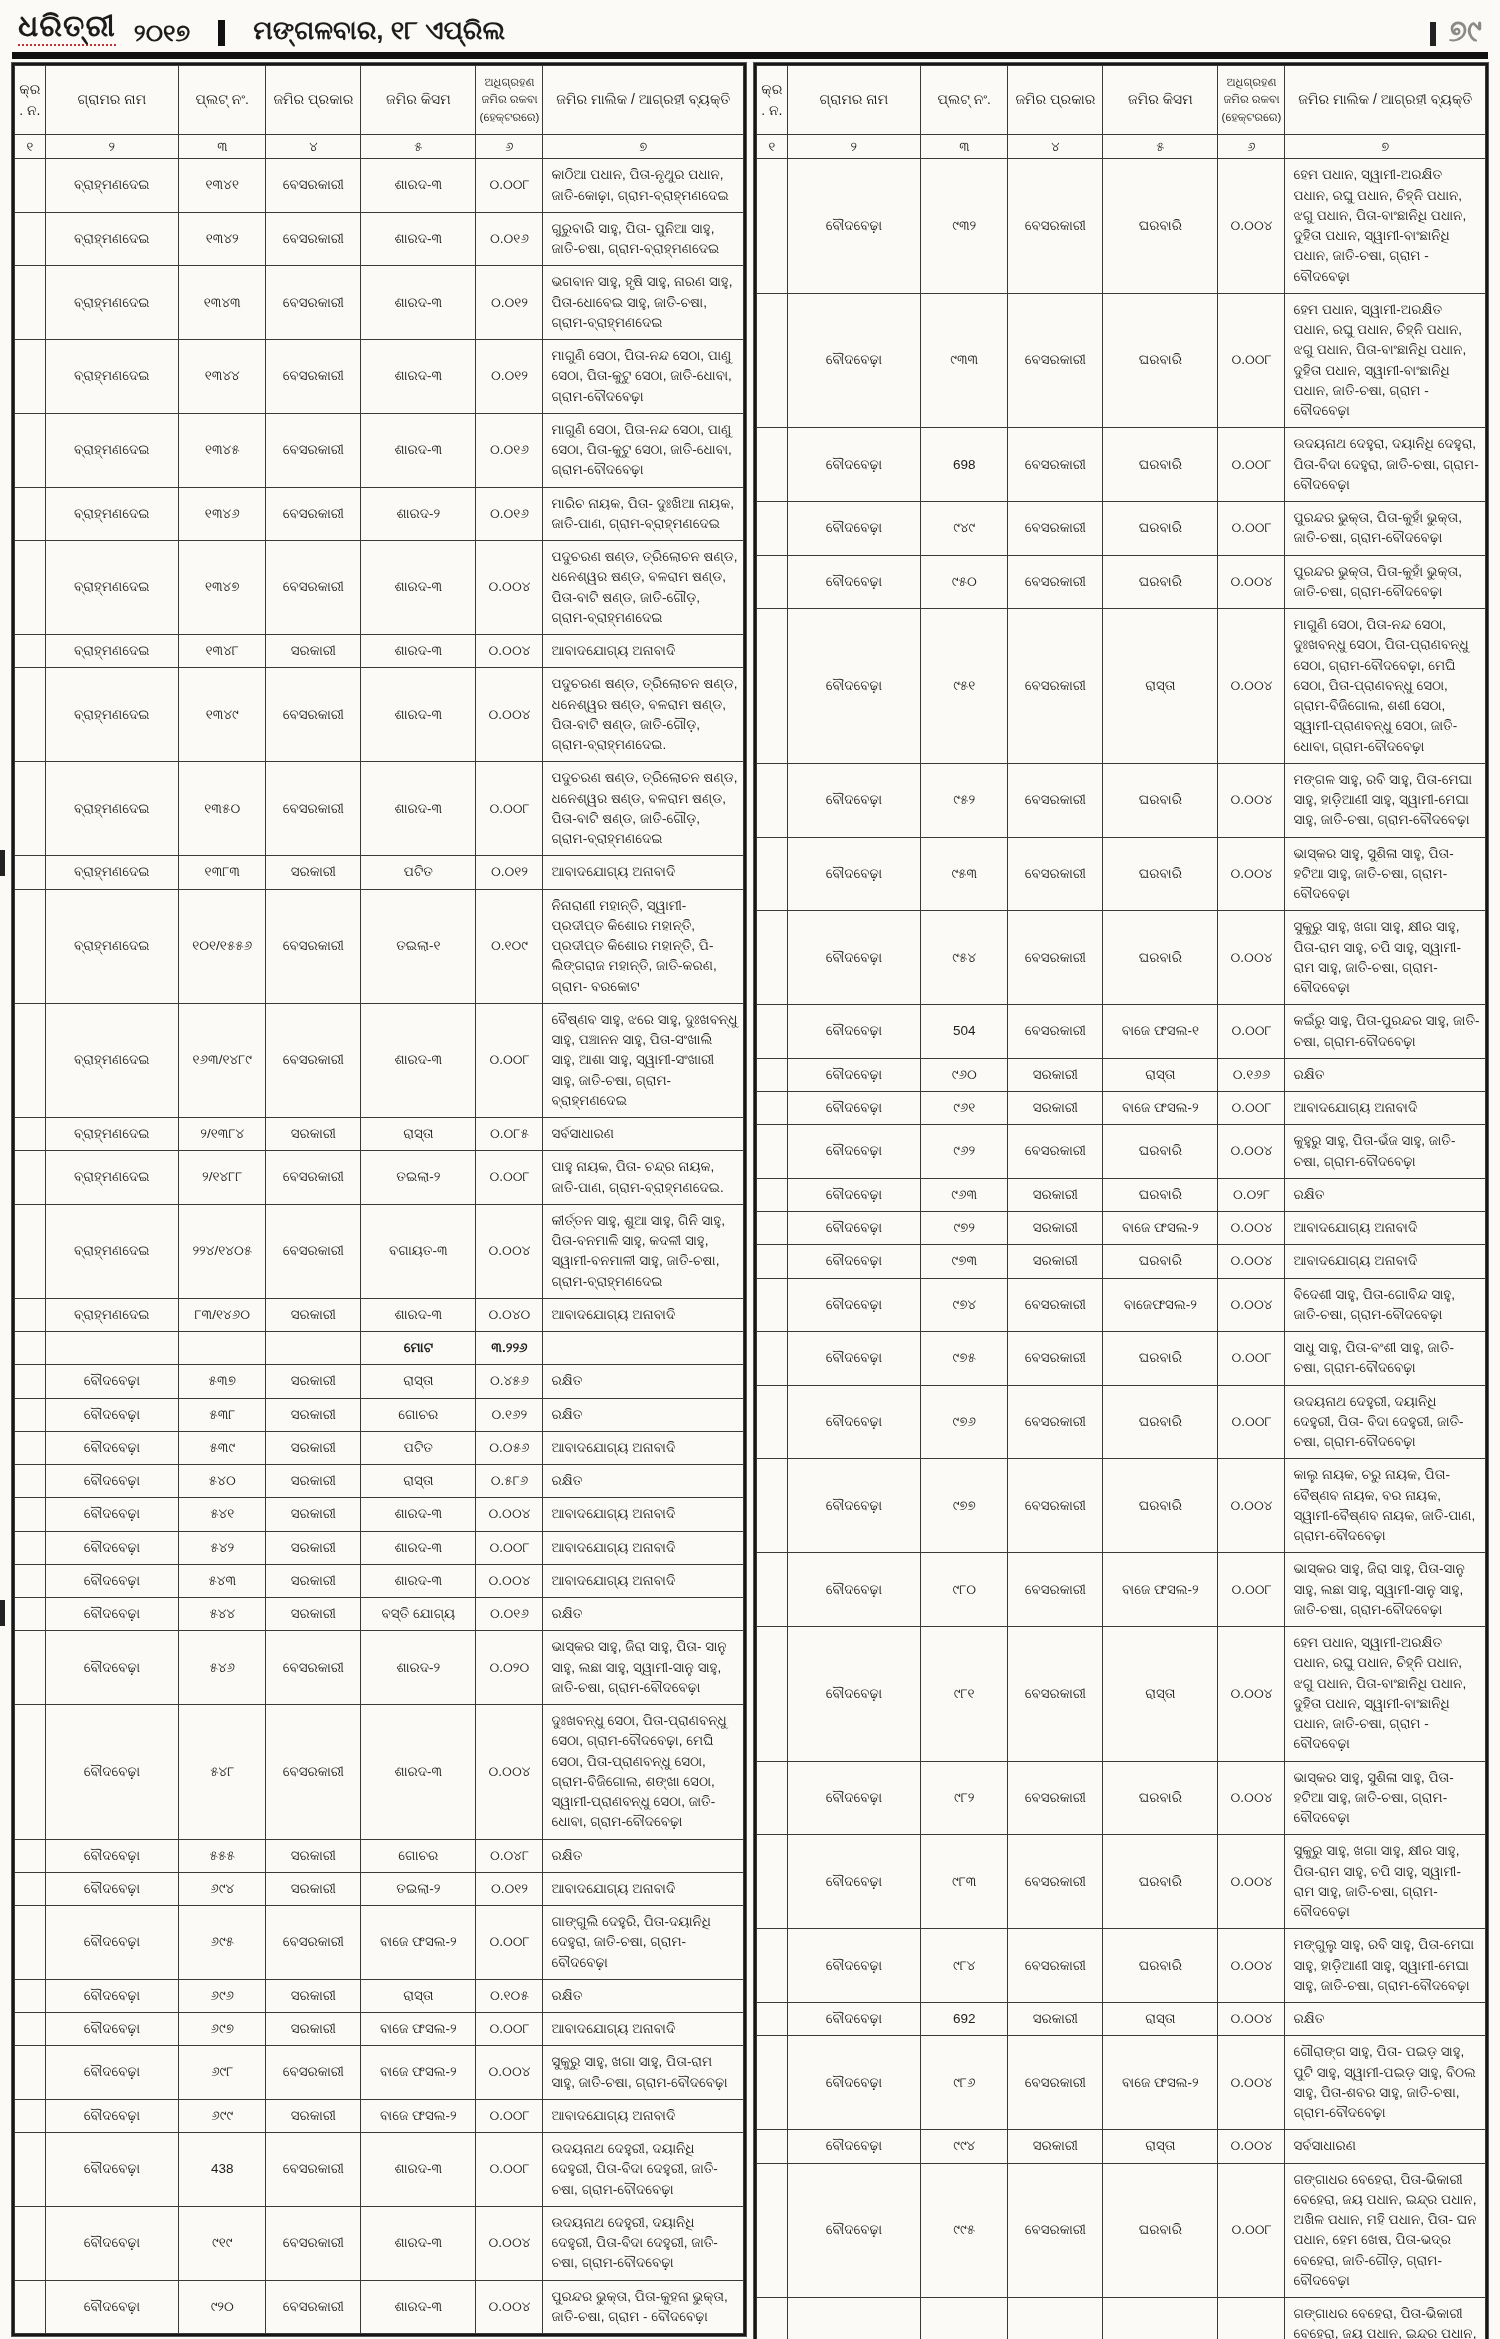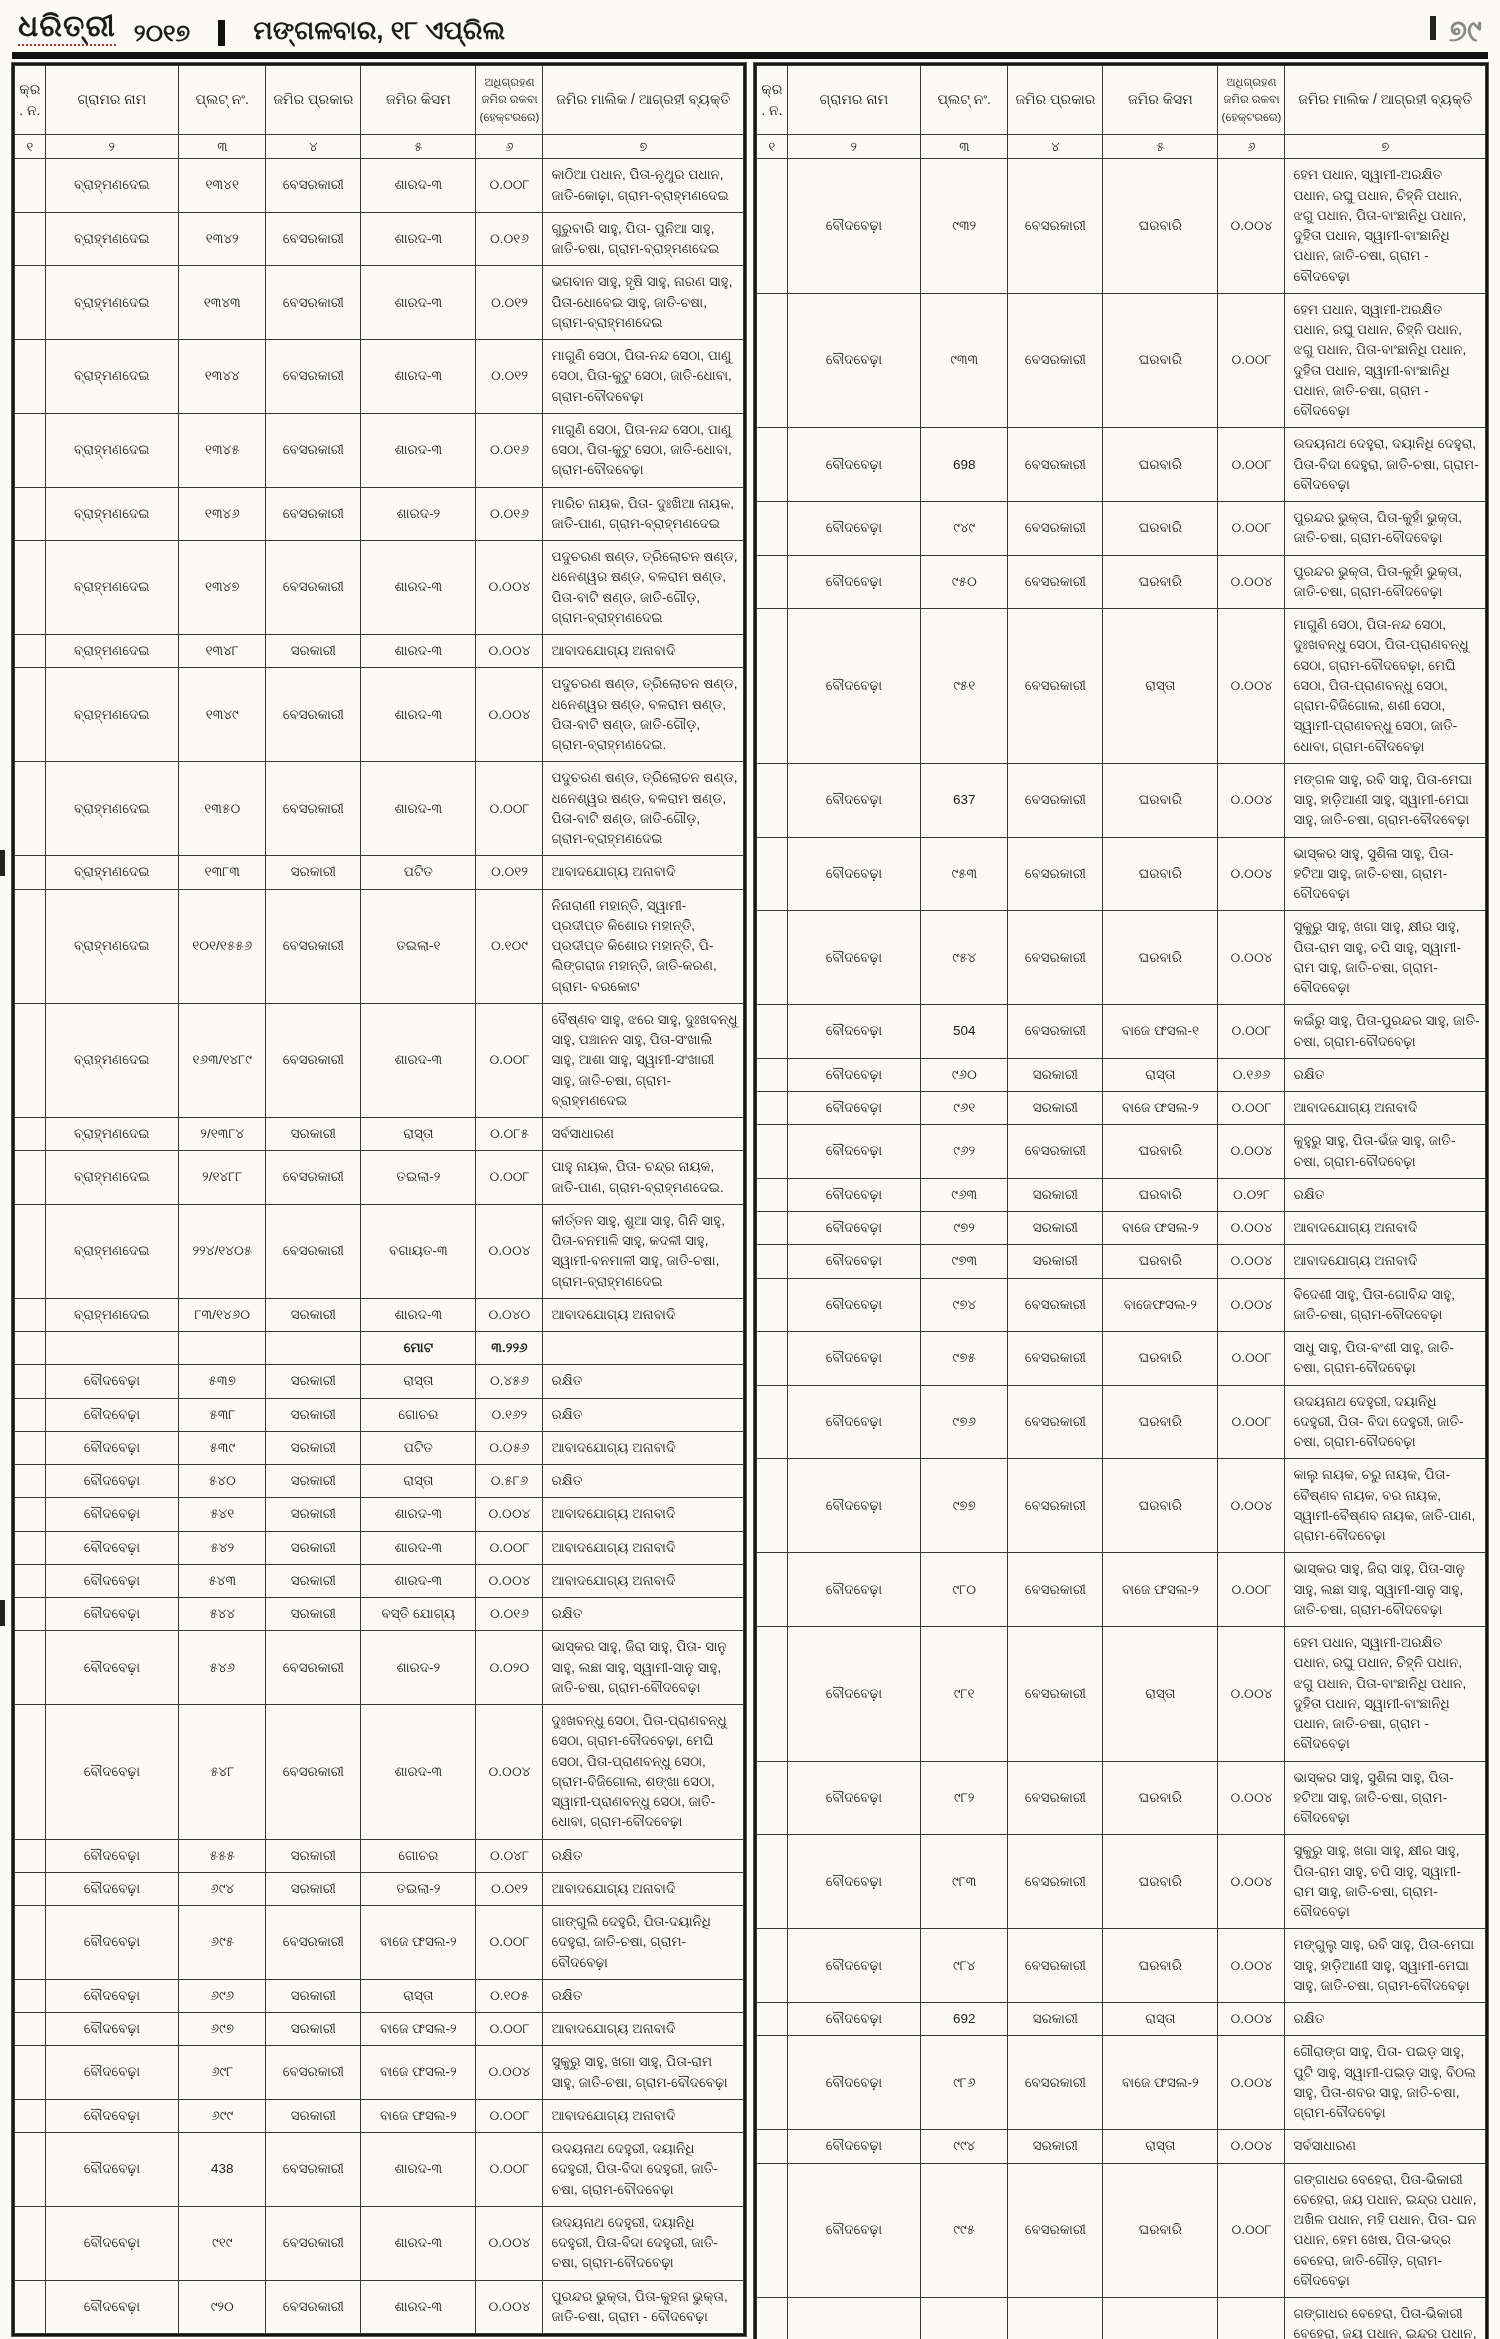--- a/index.html
+++ b/index.html
@@ -13,21 +13,21 @@
   .masthead {
     display:flex; align-items:flex-end; justify-content:space-between;
     padding:2px 8px 6px 8px; height:46px;
   }
   .mast-left { display:flex; align-items:flex-end; gap:18px;margin-top:28px; }
   .brand { font-size:30px; font-weight:bold; letter-spacing:1px; line-height:1;
            border-bottom:2px dotted #b33; padding-bottom:3px; }
   .mast-year { font-size:24px; font-weight:bold; line-height:1.1; }
   .mast-sep { display:inline-block; width:7px; height:26px; background:#111; margin:0 10px; }
   .mast-date { font-size:26px; font-weight:bold; line-height:1.15; }
-  .mast-right { display:flex; align-items:flex-start; gap:13px; }
+  .mast-right { display:flex; align-items:flex-end; gap:13px; }
   .pageno-sep { display:inline-block; width:6px; height:24px; background:#222; }
   .page-number { font-size:30px; font-weight:bold; color:#8a8a86; line-height:1; }
   .top-rule { height:7px; background:#111; margin:0 2px 4px 2px; }
   
   .tables { display:flex; gap:8px; align-items:flex-start; padding:0 2px; }
   .tbl-wrap { flex:1 1 0; border:2px solid #161616; box-shadow:0 0 0 1px #555; background:#fbfaf6; }
   table { width:100%; border-collapse:collapse; table-layout:fixed; }
   th, td {
     border:1px solid #3a3a38; font-size:13.5px; line-height:1.5;
     padding:6px 5px; vertical-align:middle; word-wrap:break-word;
@@ -520,21 +520,21 @@
               <td class="c-village">ବୌଦବେଢ଼ା</td>
               <td class="c-plot">୯୫୧</td>
               <td class="c-type">ବେସରକାରୀ</td>
               <td class="c-kisam">ରାସ୍ତା</td>
               <td class="c-area">୦.୦୦୪</td>
               <td class="c-owner">ମାଗୁଣି ସେଠା, ପିତା-ନନ୍ଦ ସେଠା, ଦୁଃଖବନ୍ଧୁ ସେଠା, ପିତା-ପ୍ରାଣବନ୍ଧୁ ସେଠା, ଗ୍ରାମ-ବୌଦବେଢ଼ା, ମେଘି ସେଠା, ପିତା-ପ୍ରାଣବନ୍ଧୁ ସେଠା, ଗ୍ରାମ-ବିଜିଗୋଲ, ଶଶୀ ସେଠା, ସ୍ୱାମୀ-ପ୍ରାଣବନ୍ଧୁ ସେଠା, ଜାତି-ଧୋବା, ଗ୍ରାମ-ବୌଦବେଢ଼ା</td>
             </tr>
             <tr>
               <td class="c-sl"></td>
               <td class="c-village">ବୌଦବେଢ଼ା</td>
-              <td class="c-plot">637</td>
+              <td class="c-plot">୯୫୨</td>
               <td class="c-type">ବେସରକାରୀ</td>
               <td class="c-kisam">ଘରବାରି</td>
               <td class="c-area">୦.୦୦୪</td>
               <td class="c-owner">ମଙ୍ଗଳ ସାହୁ, ରବି ସାହୁ, ପିତା-ମେଘା ସାହୁ, ହାଡ଼ିଆଣୀ ସାହୁ, ସ୍ୱାମୀ-ମେଘା ସାହୁ, ଜାତି-ଚଷା, ଗ୍ରାମ-ବୌଦବେଢ଼ା</td>
             </tr>
             <tr>
               <td class="c-sl"></td>
               <td class="c-village">ବୌଦବେଢ଼ା</td>
               <td class="c-plot">୯୫୩</td>
               <td class="c-type">ବେସରକାରୀ</td>

